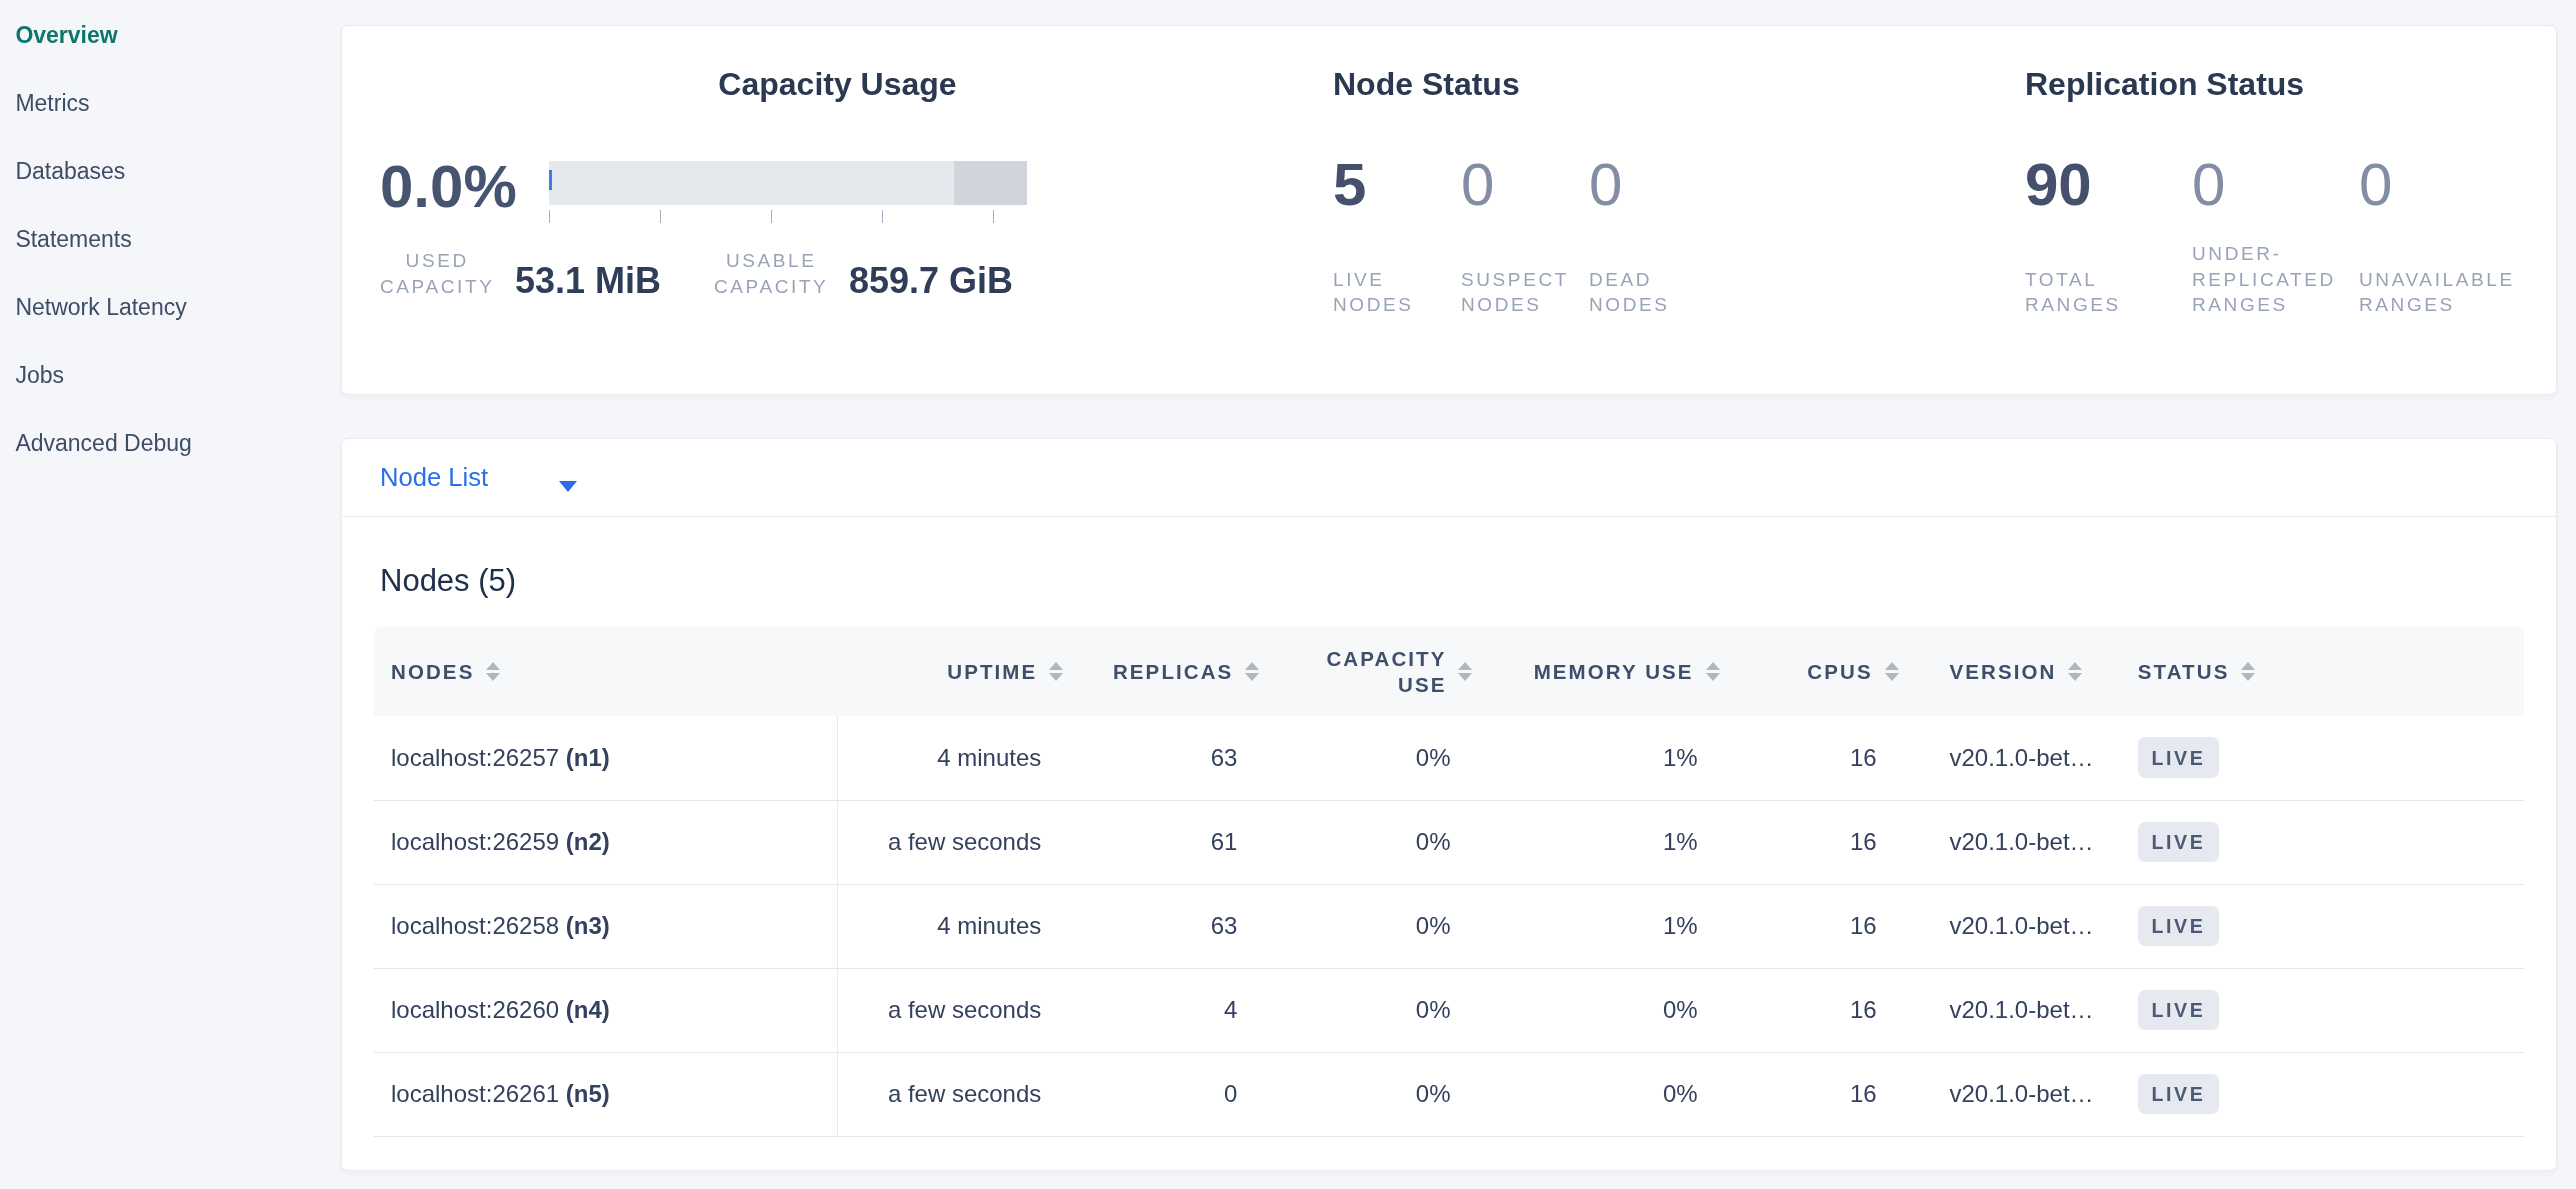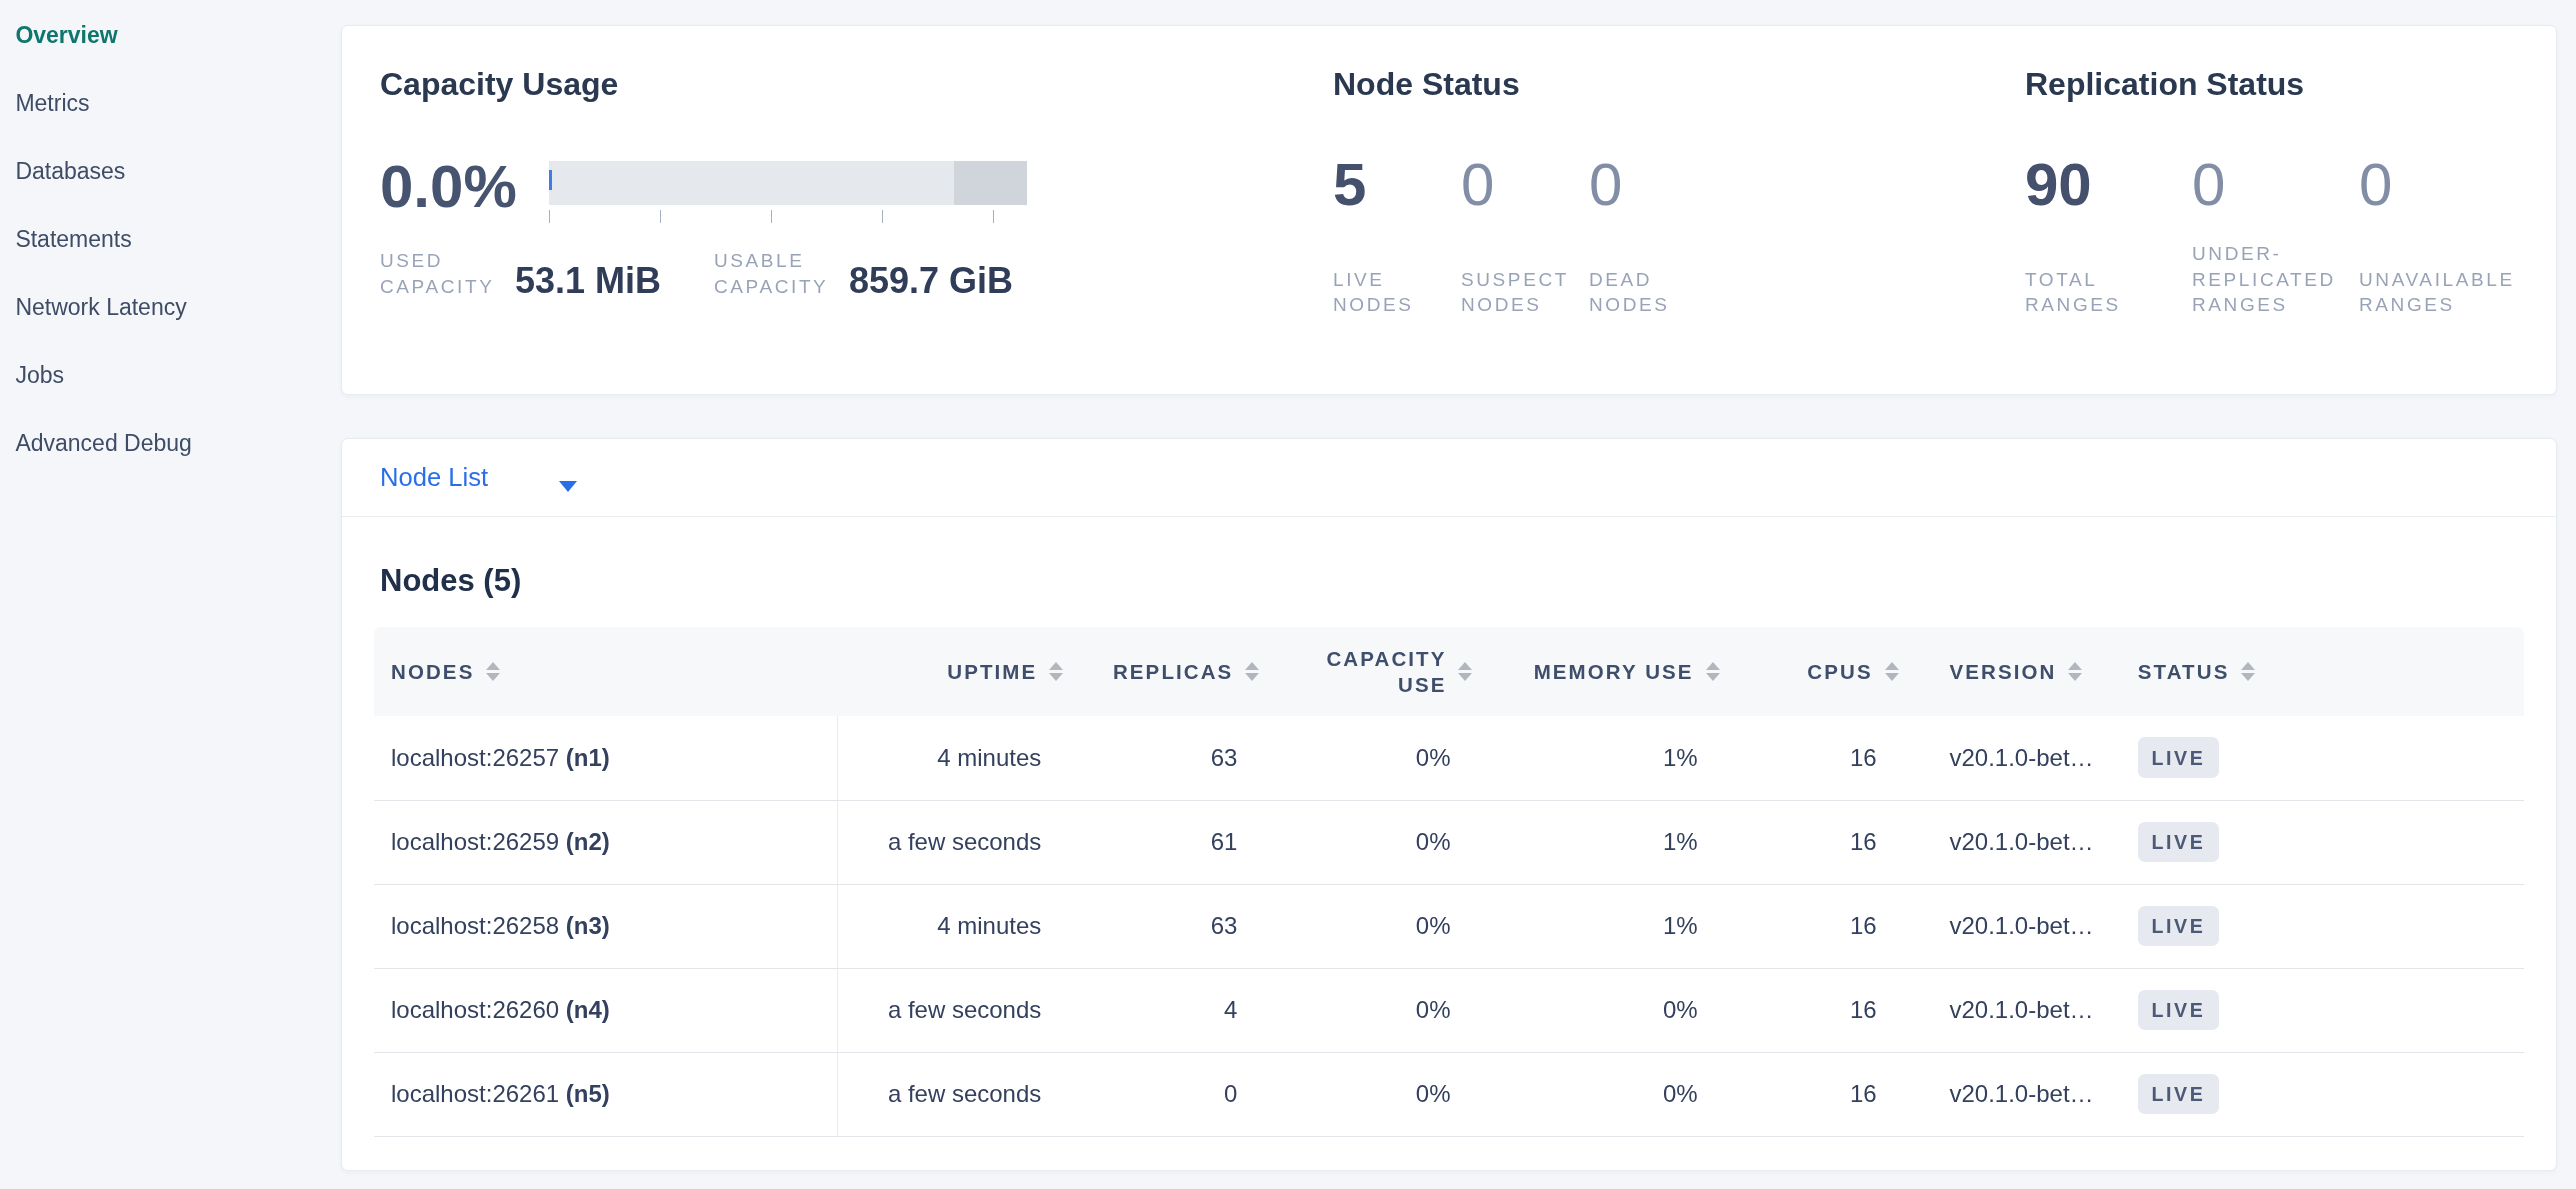--- a/index.html
+++ b/index.html
@@ -25,21 +25,21 @@
   .card {
     background:#ffffff;
     border:1.7px solid #e7eaf0;
     border-radius:6.8px;
     box-shadow:0 1.7px 4.3px rgba(60,70,90,0.04);
   }
 
   
   .summary-card { height:370px; display:flex; }
   .sec { padding:38px 0 0 38px; }
-  .sec-capacity { width:953px; }
+  .sec-capacity { width:953px;text-align:center; }
   .sec-nodes { width:692px; }
   .sec-repl { flex:1; }
   .sec-title { font-size:32px; font-weight:700; color:#2a3850; line-height:41px; }
 
   
   .cap-body { display:flex; margin-top:56px; }
   .cap-percent { font-size:60px; font-weight:600; color:#475470; line-height:48px; margin-top:1.7px; }
   .cap-chart { margin-left:32px; position:relative; width:483px; }
   .cap-bar { position:relative; width:478px; height:44px; background:#e5e8ec; overflow:hidden; }
   .cap-bar-dark { position:absolute; right:0; top:0; width:73px; height:44px; background:#d0d4db; }
@@ -62,21 +62,21 @@
   .stat-number.dim { color:#828da6; font-weight:400; }
   .stat-label { margin-top:32px; height:77px; display:flex; flex-direction:column; justify-content:flex-end; }
 
   
   .nodes-card { margin-top:43px; height:733px; }
   .nl-strip { height:78px; display:flex; align-items:center; padding-left:38px; border-bottom:1.7px solid #e9ebef; }
   .nl-link { font-size:25.6px; color:#2b6fe8; font-weight:500; cursor:pointer; display:flex; align-items:flex-end;gap:47px; }
   .nl-caret { width:0; height:0; margin-left:24px; border-left:9.4px solid transparent; border-right:9.4px solid transparent; border-top:11px solid #2b6fe8; }
 
   .nodes-section { padding:45px 34px 0 32px; }
-  .nodes-title { font-size:31px; font-weight:700; color:#20304a; line-height:38px; padding-left:6px; }
+  .nodes-title { font-size:31px; font-weight:400; color:#20304a; line-height:38px; padding-left:6px; }
 
   table.nodes { width:2150px; margin-top:27px; border-collapse:collapse; table-layout:fixed; }
   thead th { background:#f7f8fa; height:89px; font-size:20.5px; font-weight:700; letter-spacing:2.1px; color:#3f4e6b; cursor:pointer; }
   thead th:first-child { border-radius:6.8px 0 0 0; }
   thead th:last-child { border-radius:0 6.8px 0 0; }
   .th-inner { display:flex; align-items:center; }
   .th-right .th-inner { justify-content:flex-end; padding-right:38px; }
   .th-left .th-inner { justify-content:flex-start; }
   .th-nodes .th-inner { padding-left:17px; }
   .th-wrap .th-label { width:136px; text-align:right; line-height:25.6px; }

